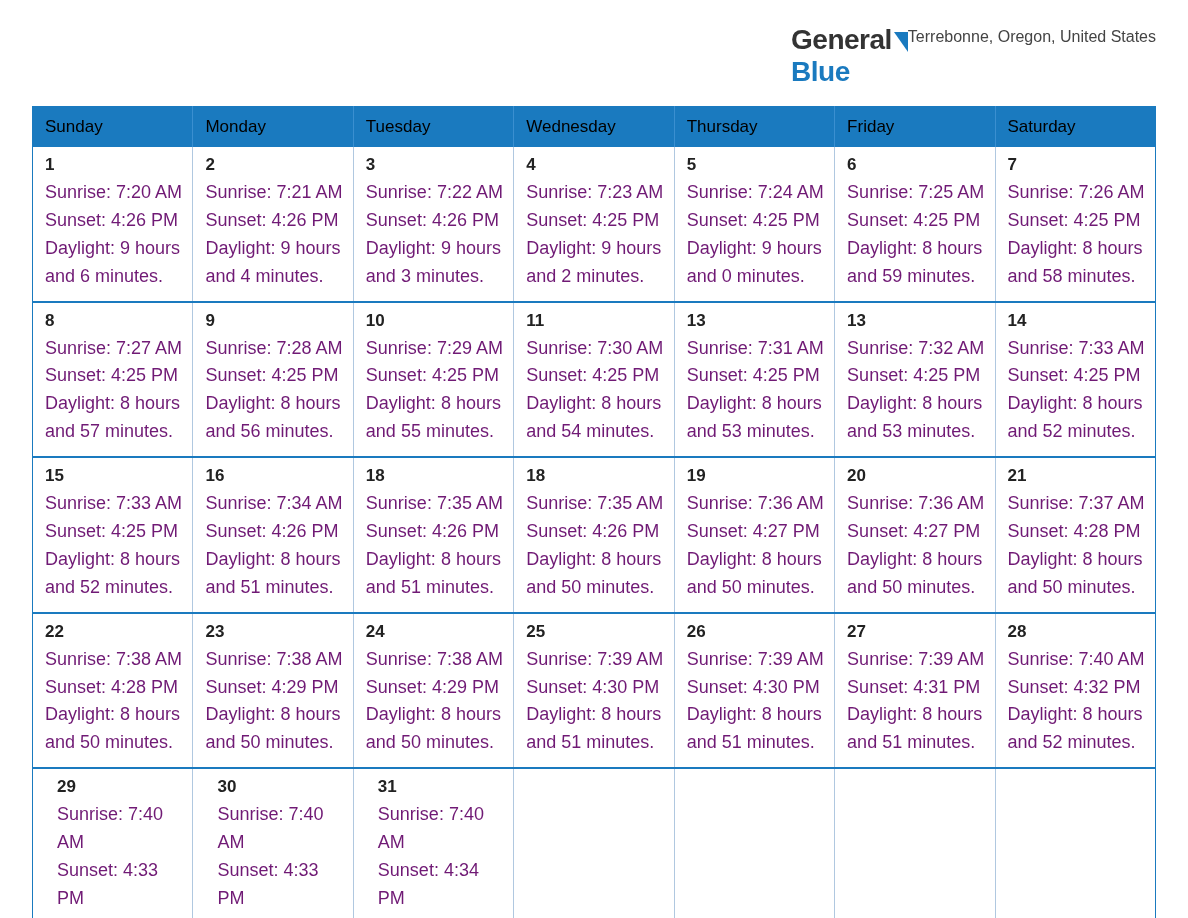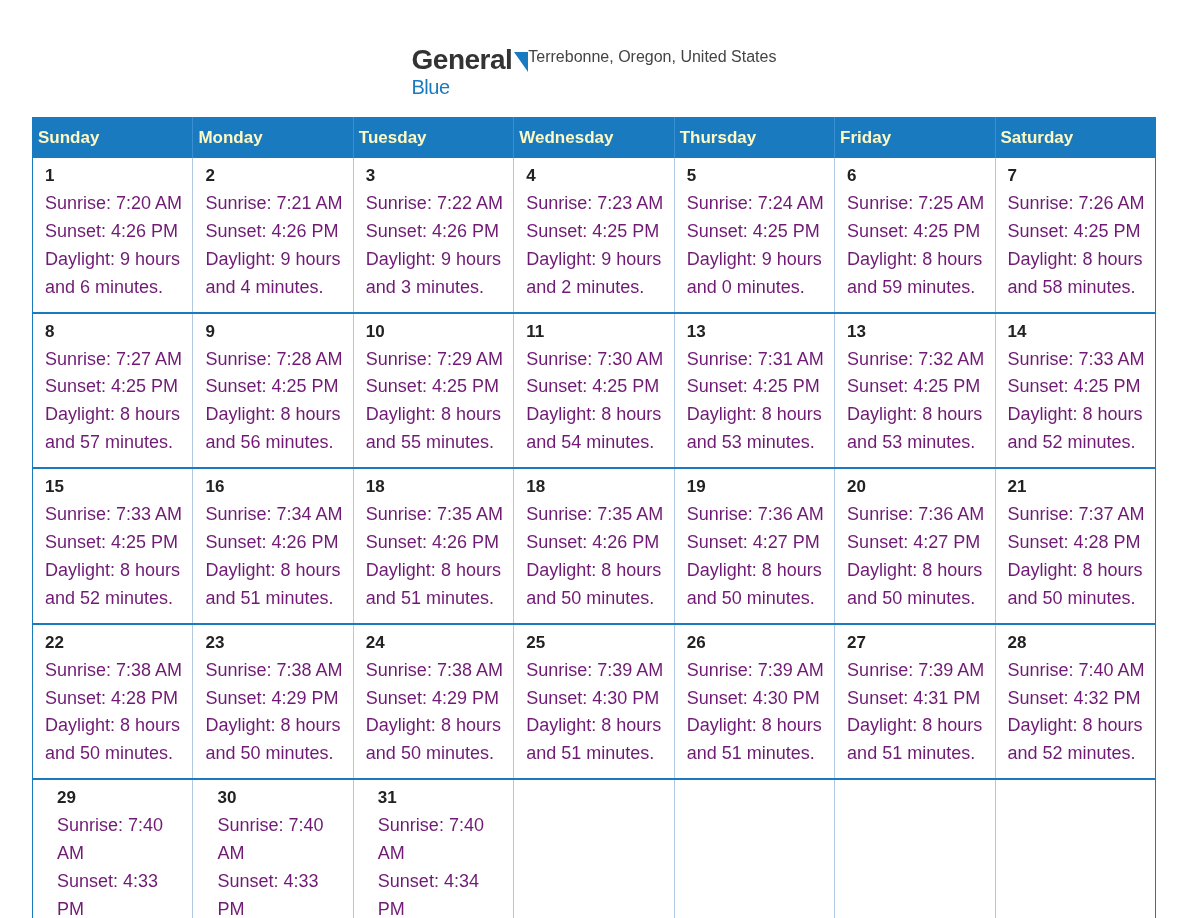--- a/index.html
+++ b/index.html
@@ -6,24 +6,23 @@
     body {
       font-family: Arial, Helvetica, sans-serif;
       background: #fff;
       color: #222;
       width: 1188px;
       min-height: 918px;
       padding: 24px 32px 32px 32px;
     }
     .header {
       display: flex;
-      justify-content: center;
+      justify-content: flex-end;
       align-items: flex-start;
       margin-bottom: 18px;
-      margin-top: 20px;
     }
     .logo {
       display: flex;
       flex-direction: column;
       align-items: flex-start;
     }
     .logo-top {
       display: flex;
       align-items: center;
     }
@@ -36,22 +35,22 @@
     .logo-arrow {
       width: 0;
       height: 0;
       border-left: 14px solid transparent;
       border-right: 0px solid transparent;
       border-top: 20px solid #1a7abf;
       margin-left: 2px;
       margin-top: 4px;
     }
     .logo-blue {
-      font-size: 20px;
-      font-weight: normal;
+      font-size: 28px;
+      font-weight: bold;
       color: #1a7abf;
       letter-spacing: -0.5px;
     }
     .title-section {
       text-align: right;
     }
     .month-title {
       font-size: 52px;
       font-weight: normal;
       color: #222;
@@ -62,24 +61,24 @@
       color: #444;
       margin-top: 4px;
     }
     .calendar {
       width: 100%;
       border-collapse: collapse;
       border: 1.5px solid #1a7abf;
     }
     .calendar thead tr th {
       background: #1a7abf;
-      color: #fef9c3;
+      color: #000000;
       font-size: 17px;
-      font-weight: 700;
-      padding: 10px 10px 10px 5px;
+      font-weight: 400;
+      padding: 10px 10px 10px 12px;
       text-align: left;
       border-right: 1px solid #3a8fd0;
     }
     .calendar thead tr th:last-child {
       border-right: none;
     }
     .calendar tbody tr td {
       vertical-align: top;
       padding: 8px 10px 10px 12px;
       border-right: 1px solid #b0c8e0;

